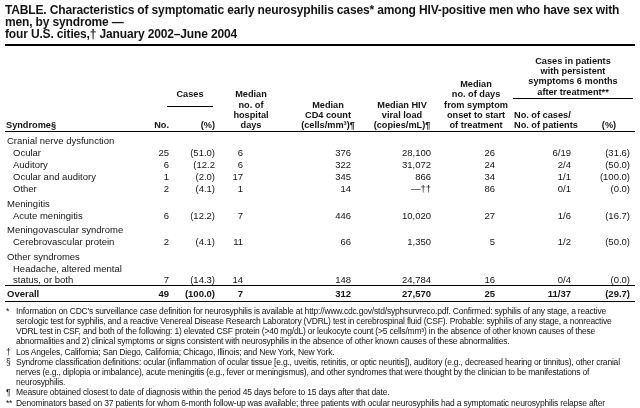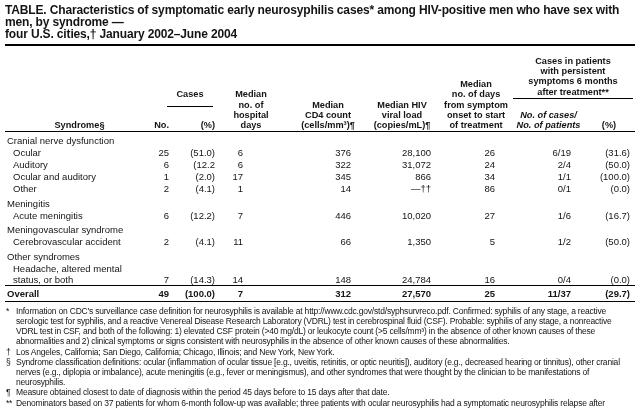--- a/index.html
+++ b/index.html
@@ -18,27 +18,27 @@
   table.maintable {
     border-collapse:collapse; table-layout:fixed; width:630px;
     border-top:2px solid #000;
   }
   th {
     font-weight:bold; font-size:9.2px; line-height:10.2px;
     vertical-align:bottom; padding:2px 0 1px 0; white-space:pre-line;
     text-align:center;
   }
   th.bb { border-bottom:1.6px solid #000; }
-  th.c-synd { text-align:center; padding-left:1px; }
+  th.c-synd { text-align:left; padding-left:1px; }
   th.c-hosp { padding-right:18px; }
   .grp-underline { display:inline-block; border-bottom:1px solid #000; padding:0 9px 7px 9px; }
   .grp2 { display:block; border-bottom:1px solid #000; padding-bottom:1px; margin:8px 2px; text-align:center; }
   th.h-no  { text-align:right; padding-right:12px; }
   th.h-pct { text-align:right; padding-right:12px; }
-  th.h-ratio { text-align:center; padding-left:3px;font-style:italic; }
+  th.h-ratio { text-align:left; padding-left:3px; }
   th.h-ppct { text-align:center; padding-bottom:1px; }
 
   td {
     font-size:9.5px; line-height:11px; padding:0.5px 0;
     vertical-align:bottom; white-space:pre-line;
   }
   td.lbl { text-align:left; padding-left:8px; }
   td.section { font-weight:normal; padding-left:2px; padding-top:3px; }
   td.num { text-align:right; }
   td.no    { padding-right:12px; }
@@ -166,21 +166,21 @@
         <td class="num cd4">446</td>
         <td class="num vl">10,020</td>
         <td class="num days">27</td>
         <td class="num ratio">1/6</td>
         <td class="num ppct">(16.7)</td>
       </tr>
       <tr>
         <td class="section" colspan="9">Meningovascular syndrome</td>
       </tr>
       <tr>
-        <td class="lbl">Cerebrovascular accident</td>
+        <td class="lbl">Cerebrovascular protein</td>
         <td class="num no">2</td>
         <td class="num pct">(4.1)</td>
         <td class="num hosp">11</td>
         <td class="num cd4">66</td>
         <td class="num vl">1,350</td>
         <td class="num days">5</td>
         <td class="num ratio">1/2</td>
         <td class="num ppct">(50.0)</td>
       </tr>
       <tr>

